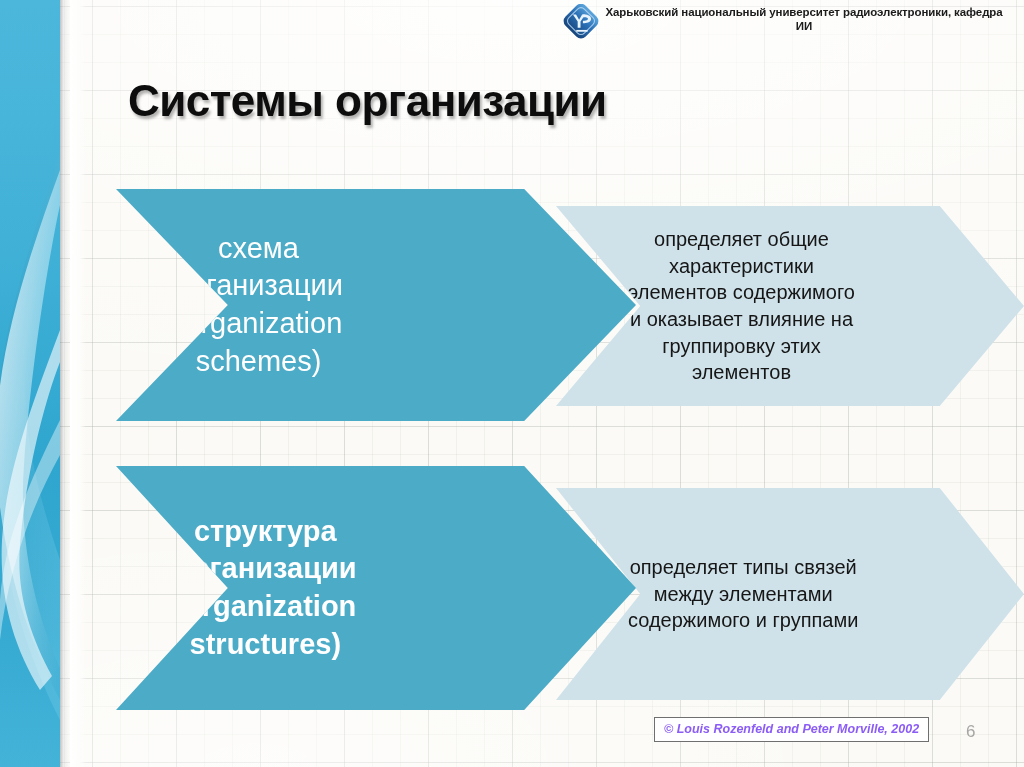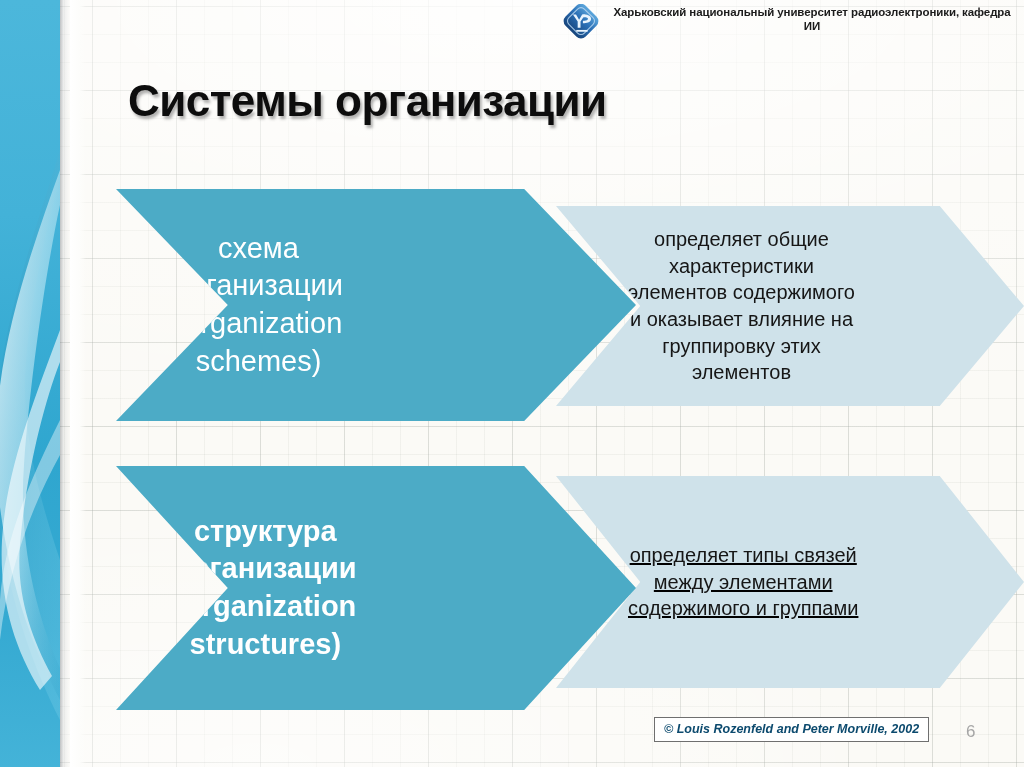--- a/index.html
+++ b/index.html
@@ -78,21 +78,21 @@
   }
 
   
   .header {
     position: absolute;
     left: 560px;
     top: 3px;
     width: 460px;
     display: flex;
     align-items: flex-start;
-    gap: 8px;
+    gap: 0;
   }
   .header-logo {
     flex: 0 0 auto;
     width: 42px;
     height: 38px;
     margin-top: 1px;
   }
   .header-text {
     font-family: "Liberation Sans", sans-serif;
     font-size: 11.5px;
@@ -166,21 +166,21 @@
     position: absolute;
     left: 654px;
     top: 717px;
     padding: 4px 9px 5px 9px;
     border: 1px solid #6f6f6f;
     background: #ffffff;
     font-family: "Liberation Sans", sans-serif;
     font-style: italic;
     font-weight: bold;
     font-size: 12.5px;
-    color: #0c4a6e;
+    color: #8b5cf6;
     white-space: nowrap;
   }
   .page-number {
     position: absolute;
     left: 966px;
     top: 722px;
     font-family: "Liberation Sans", sans-serif;
     font-size: 17px;
     color: #a6a6a6;
   }
@@ -246,21 +246,21 @@
     </div>
     <div class="chev chev-dark" style="left:116px; top:189px; width:520px; height:232px;">
       <div class="chev-text">схема
 организации
 (organization
 schemes)</div>
     </div>
   </div>
 
   <div class="row">
-    <div class="chev chev-light" style="left:556px; top:476px; width:468px; height:212px;text-decoration:underline;">
+    <div class="chev chev-light" style="left:556px; top:488px; width:468px; height:212px;">
       <div class="chev-text">определяет типы связей
 между элементами
 содержимого и группами</div>
     </div>
     <div class="chev chev-dark" style="left:116px; top:466px; width:520px; height:244px;font-weight:bold;">
       <div class="chev-text">структура
 организации
 (organization
 structures)</div>
     </div>

